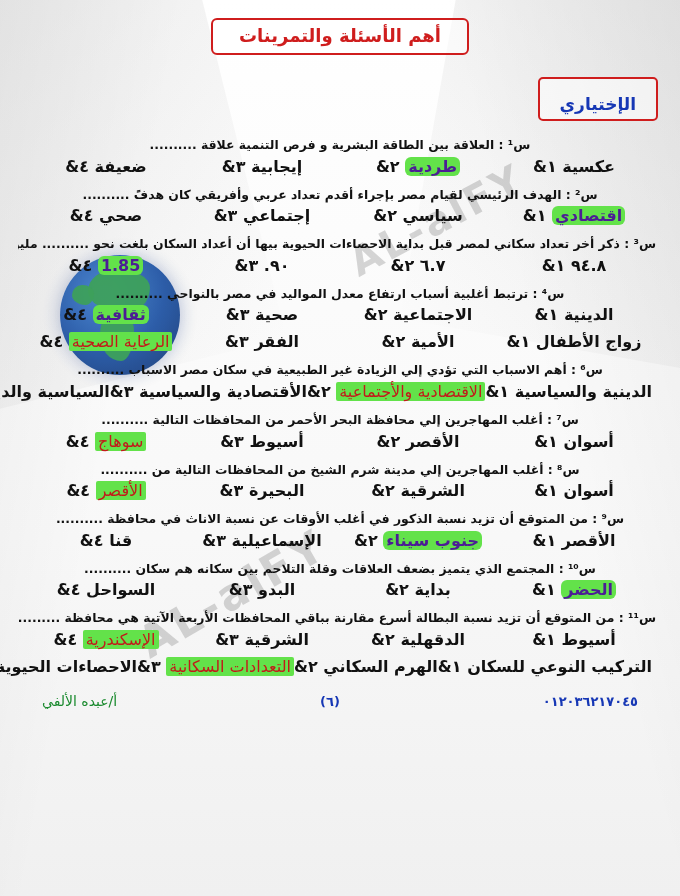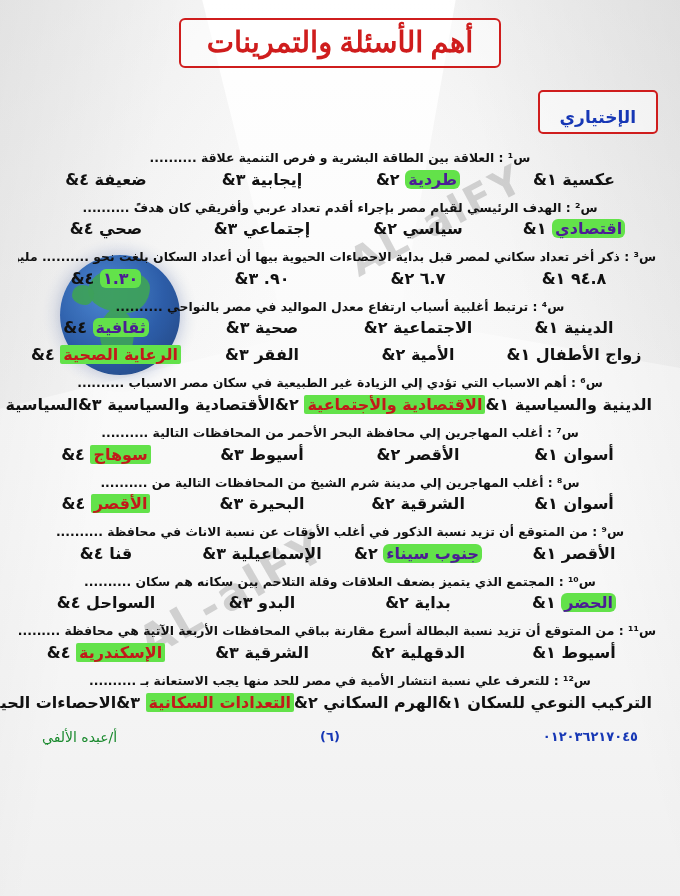--- a/index.html
+++ b/index.html
@@ -107,25 +107,24 @@
     margin-top: 18px;
   }
   .title-box {
     border: 2px solid #cf1d1d;
     border-radius: 6px;
     padding: 5px 26px 7px;
     background: rgba(255,255,255,0.55);
   }
   .title-box .t {
     color: #cf1d1d;
-    font-size: 29px;
+    font-size: 18px;
     font-weight: bold;
     letter-spacing: 1px;
     white-space: nowrap;
-    font-family: Liberation Serif, serif;
   }
 
   
   .section-wrap {
     display: flex;
     justify-content: flex-start;
     margin: 22px 8px 12px 0;
   }
   .section-box {
     border: 2px solid #cf1d1d;
@@ -176,21 +175,21 @@
     background: #63e24a;
     color: #4c1d95;
     padding: 0 3px;
     border-radius: 6px;
   }
   .opt.correct-red .txt {
     background: #63e24a;
     color: #c21a1a;
     padding: 0 3px;
     border-radius: 2px;
-    font-weight: bold;
+    font-weight: normal;
   }
 
   
   .footer {
     display: flex;
     flex-direction: row;
     justify-content: space-between;
     align-items: center;
     padding: 6px 28px 4px;
     margin-top: 6px;
@@ -261,21 +260,21 @@
             <div class="opt"><span class="txt">إجتماعي</span> <span class="num">٣&amp;</span></div>
             <div class="opt"><span class="txt">صحي</span> <span class="num">٤&amp;</span></div>
           </div>
         </div>
         <div class="q-block">
           <div class="q-text">س³ : ذكر أخر تعداد سكاني لمصر قبل بداية الاحصاءات الحيوية بيها أن أعداد السكان بلغت نحو .......... مليون نسمة .</div>
           <div class="opts">
             <div class="opt"><span class="txt">٩٤.٨</span> <span class="num">١&amp;</span></div>
             <div class="opt"><span class="txt">٦.٧</span> <span class="num">٢&amp;</span></div>
             <div class="opt"><span class="txt">٩٠.</span> <span class="num">٣&amp;</span></div>
-            <div class="opt correct"><span class="txt">١.٣٠</span> <span class="num">٤&amp;</span></div>
+            <div class="opt correct"><span class="txt">1.85</span> <span class="num">٤&amp;</span></div>
           </div>
         </div>
         <div class="q-block">
           <div class="q-text">س⁴ : ترتبط أغلبية أسباب ارتفاع معدل المواليد في مصر بالنواحي ..........</div>
           <div class="opts">
             <div class="opt"><span class="txt">الدينية</span> <span class="num">١&amp;</span></div>
             <div class="opt"><span class="txt">الاجتماعية</span> <span class="num">٢&amp;</span></div>
             <div class="opt"><span class="txt">صحية</span> <span class="num">٣&amp;</span></div>
             <div class="opt correct"><span class="txt">ثقافية</span> <span class="num">٤&amp;</span></div>
           </div>
@@ -336,21 +335,20 @@
         <div class="q-block">
           <div class="q-text">س¹¹ : من المتوقع أن تزيد نسبة البطالة أسرع مقارنة بباقي المحافظات الأربعة الآتية هي محافظة ..........</div>
           <div class="opts">
             <div class="opt"><span class="txt">أسيوط</span> <span class="num">١&amp;</span></div>
             <div class="opt"><span class="txt">الدقهلية</span> <span class="num">٢&amp;</span></div>
             <div class="opt"><span class="txt">الشرقية</span> <span class="num">٣&amp;</span></div>
             <div class="opt correct-red"><span class="txt">الإسكندرية</span> <span class="num">٤&amp;</span></div>
           </div>
         </div>
         <div class="q-block">
-          <div class="q-text">س¹² : للتعرف علي نسبة انتشار الأمية في مصر للحد منها يجب الاستعانة بـ ..........</div>
           <div class="opts">
             <div class="opt"><span class="txt">التركيب النوعي للسكان</span> <span class="num">١&amp;</span></div>
             <div class="opt"><span class="txt">الهرم السكاني</span> <span class="num">٢&amp;</span></div>
             <div class="opt correct-red"><span class="txt">التعدادات السكانية</span> <span class="num">٣&amp;</span></div>
             <div class="opt"><span class="txt">الاحصاءات الحيوية</span> <span class="num">٤&amp;</span></div>
           </div>
         </div>
       </div>
 
     <div class="footer">

